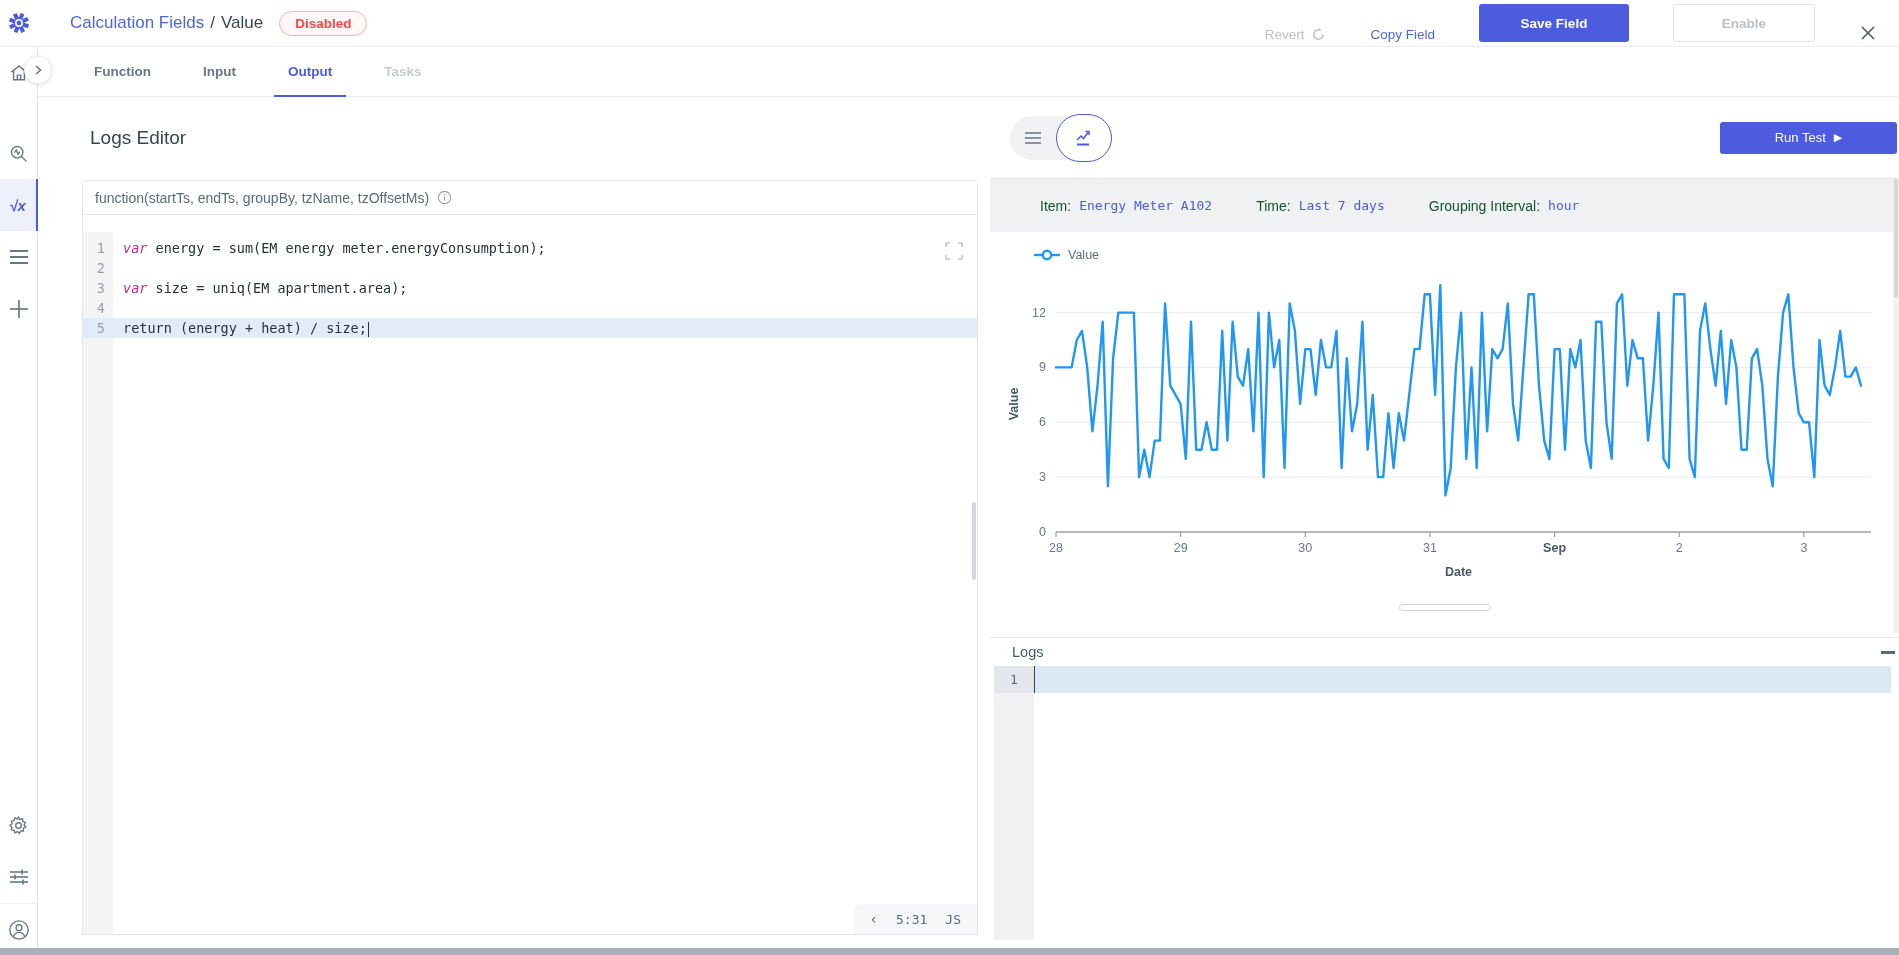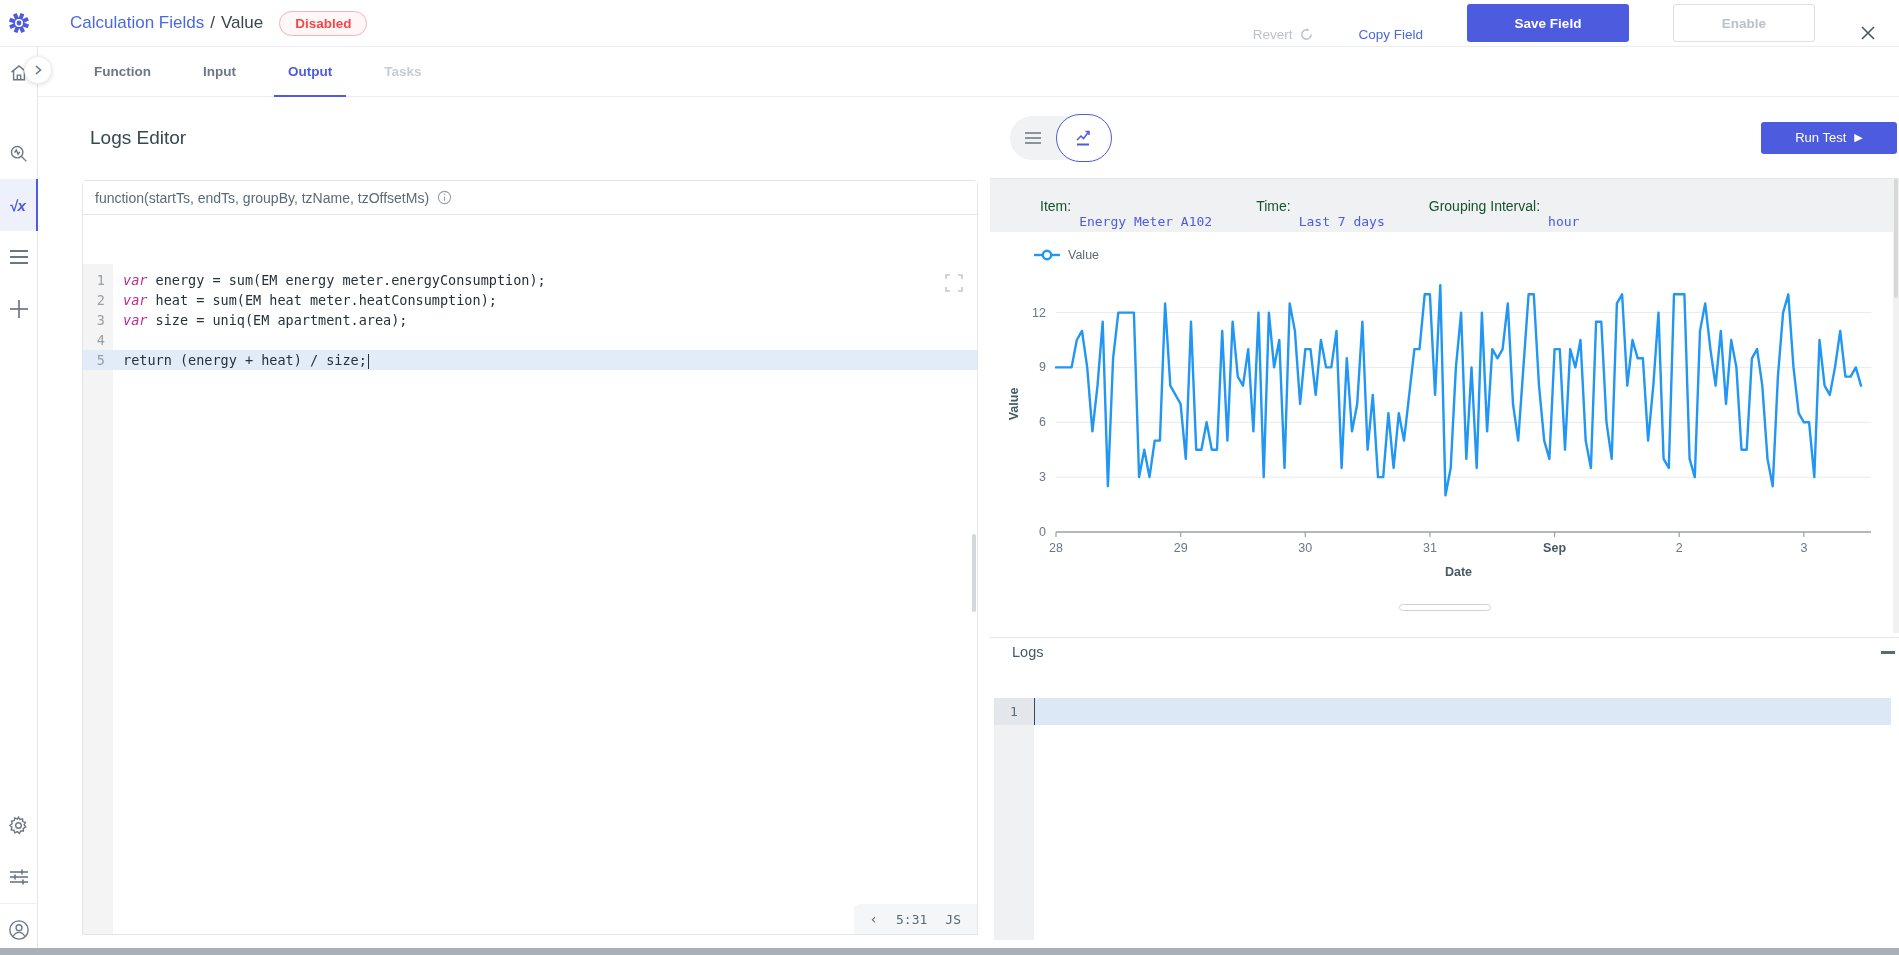--- a/index.html
+++ b/index.html
@@ -1,33 +1,33 @@
 <!DOCTYPE html>
 <html><head>
 <meta charset="utf-8">
 <style>
   * { box-sizing: border-box; margin: 0; padding: 0; }
   html,body { width:1899px; height:955px; overflow:hidden; background:#fff;
     font-family:"Liberation Sans", sans-serif; color:#37474f; }
-  .mono { font-family:"DejaVu Sans Mono","Liberation Mono",monospace;margin-top:32px; }
+  .mono { font-family:"DejaVu Sans Mono","Liberation Mono",monospace; }
 
   
   .app-header { position:absolute; top:0; left:0; width:1899px; height:47px;
     background:#fff; border-bottom:1px solid #ebedf0; display:flex; align-items:center; z-index:30; }
   .logo-wrap { width:38px; display:flex; justify-content:center; }
   .breadcrumb { margin-left:32px; font-size:17px; display:flex; align-items:center; gap:6px; }
   .bc-link { color:#4a68e0; cursor:pointer; }
   .bc-current { color:#37474f; }
   .status-badge { margin-left:16px; font-size:13.5px; font-weight:bold; color:#f4484b;
     border:1.5px solid #f5b3b3; background:#fff7f7; border-radius:15px; padding:4px 15px; }
   .header-right { margin-left:auto; display:flex; align-items:flex-end; gap:44px; padding-right:22px; }
   .revert-btn { display:flex; align-items:center; gap:7px; color:#bcc1c9; font-size:13.5px; cursor:default; }
   .copy-btn { color:#4a68e0; font-size:13.5px; cursor:pointer; }
   .save-btn { background:#4d5bdf; color:#fff; font-weight:bold; font-size:13.5px;
-    border:none; border-radius:3px; width:162px; height:38px; cursor:pointer; }
+    border:none; border-radius:3px; width:150px; height:38px; cursor:pointer; }
   .enable-btn { background:#fff; color:#bcc1c9; font-weight:bold; font-size:13.5px;
     border:1px solid #dcdfe4; border-radius:3px; width:142px; height:38px; }
   .close-x { width:18px; height:18px; cursor:pointer; }
 
   
   .tab-bar { position:absolute; top:47px; left:38px; right:0; height:50px; background:#fff;
     border-bottom:1px solid #ebedf0; display:flex; align-items:stretch; padding-left:30px; z-index:20; }
   .tab { display:flex; align-items:center; padding:0 26px; font-size:13.5px; font-weight:bold;
     color:#6b7785; cursor:pointer; position:relative; }
   .tab.active { color:#4d5bdf; }
@@ -71,21 +71,21 @@
   .ed-status .chev { color:#5a6b77; font-size:14px; cursor:pointer; }
 
   
   .right-pane { position:absolute; top:97px; left:990px; width:909px; bottom:7px; background:#fff; overflow:hidden; }
   .rp-toolbar { height:81px; display:flex; align-items:center; padding:0 2px 0 20px; background:#fff; }
   .view-toggle { display:flex; align-items:center; background:#f1f2f4; border-radius:24px; height:44px; }
   .vt-seg { width:46px; height:44px; display:flex; align-items:center; justify-content:center;
     cursor:pointer; border-radius:24px; }
   .vt-seg.sel { background:#fff; border:1px solid #4d5bdf; width:56px; height:48px; }
   .run-btn { margin-left:auto; background:#4d5bdf; color:#fff; border:none; border-radius:3px;
-    width:136px; height:32px; font-size:13px; cursor:pointer; display:flex;
+    width:177px; height:32px; font-size:13px; cursor:pointer; display:flex;
     align-items:center; justify-content:center; gap:8px; }
   .params-row { height:54px; background:#eff1f3; border-top:1px solid #e3e5e8;
     display:flex; align-items:center; gap:44px; padding-left:50px; }
   .param { display:flex; align-items:center; gap:8px; }
   .param .p-label { font-size:14px; color:#14532d; }
   .param .p-value { font-size:13px; color:#4d5bdf; }
 
   .chart-card { background:#fff; padding:16px 16px 0 16px; }
   .legend { display:flex; align-items:center; gap:8px; margin-left:28px; cursor:pointer; }
   .legend-label { font-size:12.5px; color:#5f6b76; }
@@ -244,21 +244,20 @@
 
     <div class="code-area mono">
       <div class="gutter-bg"></div>
 
       <div class="code-line" style="margin-top:6px">
         <span class="num">1</span>
         <span class="src"><span class="kw">var</span><span> energy = sum(EM energy meter.energyConsumption);</span></span>
       </div>
       <div class="code-line">
         <span class="num">2</span>
-        <span class="src"><span class="kw">var</span><span> heat = sum(EM heat meter.heatConsumption);</span></span>
       </div>
       <div class="code-line">
         <span class="num">3</span>
         <span class="src"><span class="kw">var</span><span> size = uniq(EM apartment.area);</span></span>
       </div>
       <div class="code-line">
         <span class="num">4</span>
         <span class="src"><span></span></span>
       </div>
       <div class="code-line active-line">

